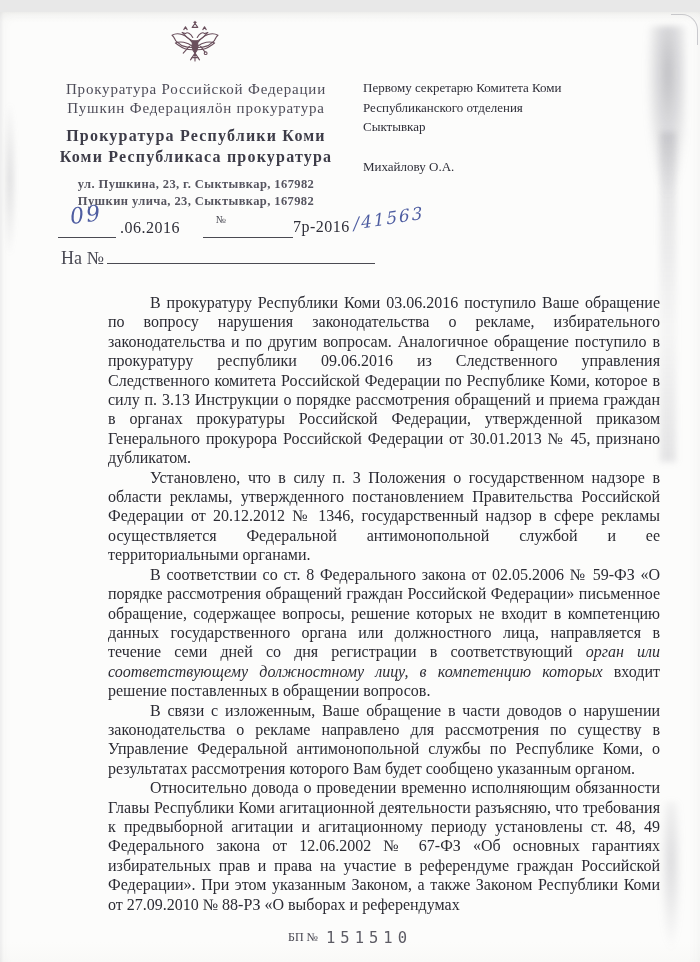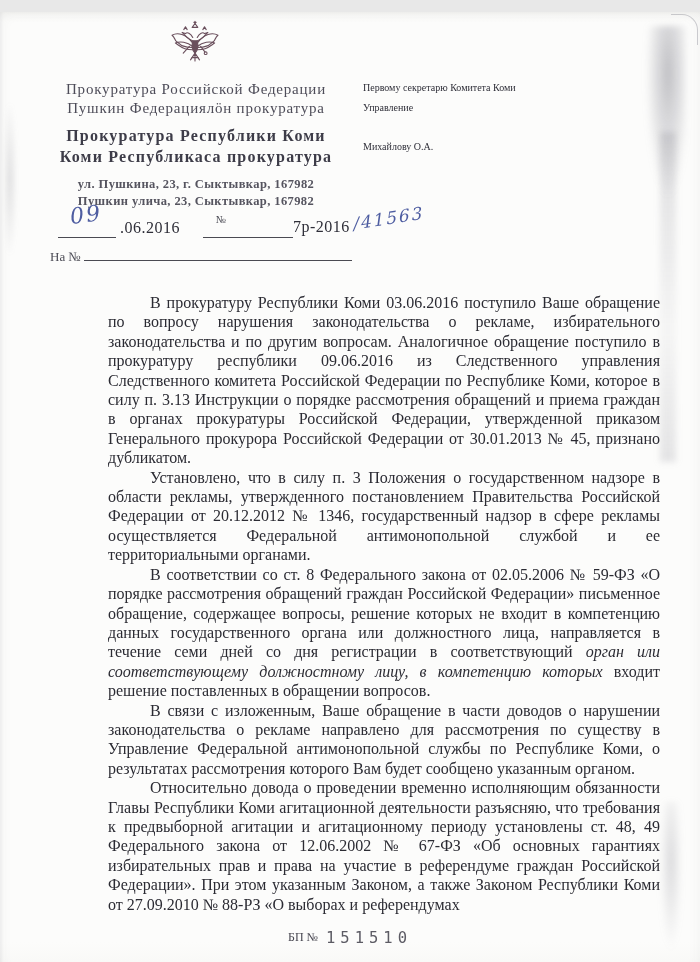--- a/index.html
+++ b/index.html
@@ -38,24 +38,24 @@
   .refrow{position:absolute;left:58px;top:198px;width:330px;height:34px;font-size:16px;}
   .u-line{display:inline-block;border-bottom:1.3px solid #4a4a52;vertical-align:baseline;}
   .hand{font-family:"DejaVu Serif",serif;font-style:italic;color:#4e5da1;}
   .hand-day{position:absolute;left:12px;top:-8px;font-size:22px;transform:rotate(-7deg);letter-spacing:2px;}
   .date-print{position:absolute;left:62px;top:9px;letter-spacing:.5px;color:#2e2e38;}
   .num-sign{position:absolute;left:158px;top:4px;font-size:10.5px;color:#4a4a54;}
   .doc-num{position:absolute;left:235px;top:8px;letter-spacing:.5px;color:#2e2e38;}
   .hand-num{position:absolute;left:295px;top:-2px;font-size:17px;transform:rotate(-9deg) skewX(-6deg);letter-spacing:2px;}
   .ref-line1{position:absolute;left:0;top:27px;width:58px;}
   .ref-line2{position:absolute;left:145px;top:27px;width:90px;}
-  .narow{position:absolute;left:50px;top:236px;width:320px;font-size:13px;color:#4a4a54;}
+  .narow{position:absolute;left:61px;top:236px;width:320px;font-size:18px;color:#4a4a54;}
   .na-line{width:268px;margin-left:3px;height:12px;}
   
-  .recipient{position:absolute;left:363px;top:66px;width:310px;font-size:10px;line-height:19.5px;color:#2e2e38;}
+  .recipient{position:absolute;left:363px;top:66px;width:310px;font-size:13px;line-height:19.5px;color:#2e2e38;}
   .recipient .name{margin-top:20px;}
   
   .body-text{position:absolute;left:108px;top:281px;width:552px;font-size:16px;line-height:19.4px;}
   .body-text p{margin:0;text-align:justify;text-indent:42px;}
   .body-text .it{font-style:italic;}
   
   .footer{position:absolute;left:0;top:916px;width:700px;height:24px;}
   .bp-label{position:absolute;left:288px;top:2px;font-size:12px;color:#46454f;}
   .bp-number{position:absolute;left:326px;top:1px;font-family:"DejaVu Sans Mono",monospace;
     font-size:15.5px;letter-spacing:5px;color:#5c5b64;}
@@ -109,21 +109,22 @@
     <span class="u-line ref-line2"></span>
     <span class="doc-num">7р-2016</span>
     <span class="hand hand-num">/41563</span>
   </div>
   <div class="narow">
     <span>На №</span><span class="u-line na-line"></span>
   </div>
 
   <div class="recipient">
     <div>Первому секретарю Комитета Коми</div>
-    <div>Управление</div>
+    <div>Республиканского отделения</div>
+    <div>Сыктывкар</div>
     <div class="name">Михайлову О.А.</div>
   </div>
 
   <div class="body-text">
     <p><span>В прокуратуру Республики Коми 03.06.2016 поступило Ваше обращение по вопросу нарушения законодательства о рекламе, избирательного законодательства и по другим вопросам. Аналогичное обращение поступило в прокуратуру республики 09.06.2016 из Следственного управления Следственного комитета Российской Федерации по Республике Коми, которое в силу п. 3.13 Инструкции о порядке рассмотрения обращений и приема граждан в органах прокуратуры Российской Федерации, утвержденной приказом Генерального прокурора Российской Федерации от 30.01.2013 № 45, признано дубликатом.</span></p>
     <p><span>Установлено, что в силу п. 3 Положения о государственном надзоре в области рекламы, утвержденного постановлением Правительства Российской Федерации от 20.12.2012 № 1346, государственный надзор в сфере рекламы осуществляется Федеральной антимонопольной службой и ее территориальными органами.</span></p>
     <p><span>В соответствии со ст. 8 Федерального закона от 02.05.2006 № 59-ФЗ «О порядке рассмотрения обращений граждан Российской Федерации» письменное обращение, содержащее вопросы, решение которых не входит в компетенцию данных государственного органа или должностного лица, направляется в течение семи дней со дня регистрации в соответствующий </span><span class="it">орган или соответствующему должностному лицу, в компетенцию которых</span><span> входит решение поставленных в обращении вопросов.</span></p>
     <p><span>В связи с изложенным, Ваше обращение в части доводов о нарушении законодательства о рекламе направлено для рассмотрения по существу в Управление Федеральной антимонопольной службы по Республике Коми, о результатах рассмотрения которого Вам будет сообщено указанным органом.</span></p>
     <p><span>Относительно довода о проведении временно исполняющим обязанности Главы Республики Коми агитационной деятельности разъясняю, что требования к предвыборной агитации и агитационному периоду установлены ст. 48, 49 Федерального закона от 12.06.2002 № 67-ФЗ «Об основных гарантиях избирательных прав и права на участие в референдуме граждан Российской Федерации». При этом указанным Законом, а также Законом Республики Коми от 27.09.2010 № 88-РЗ «О выборах и референдумах</span></p>
   </div>

